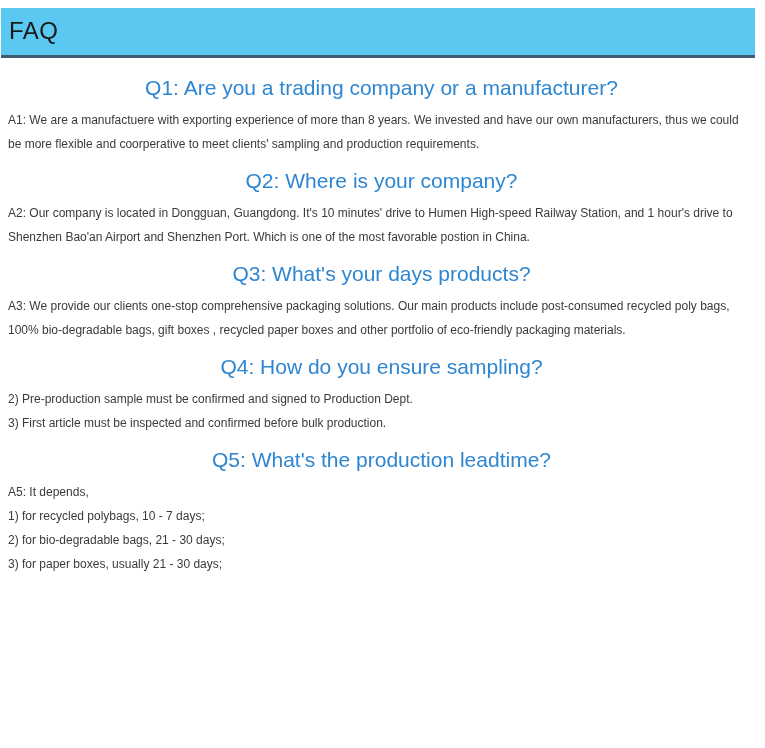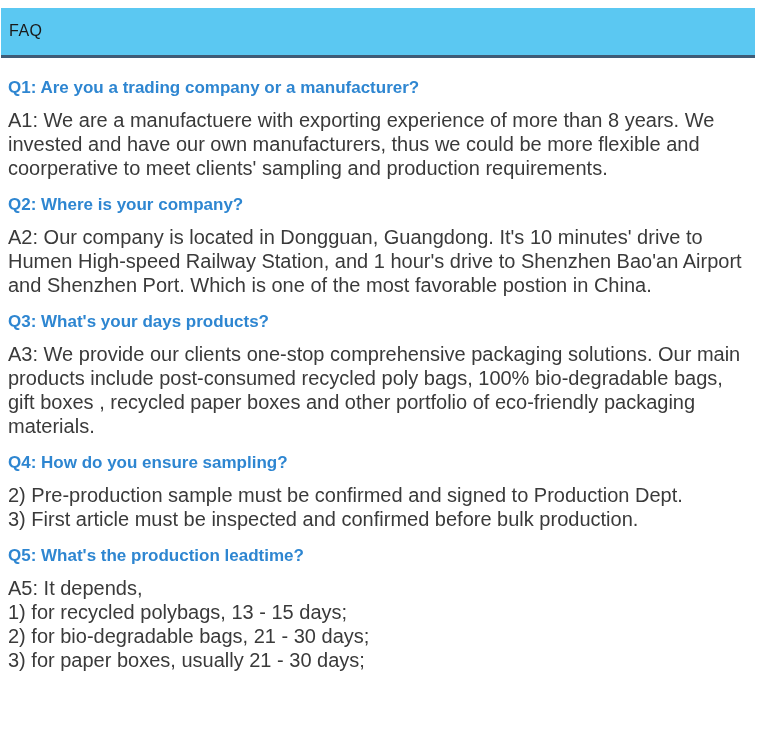--- a/index.html
+++ b/index.html
@@ -15,44 +15,45 @@
     font-family:"Liberation Sans","DejaVu Sans",sans-serif;
     color:var(--answer-color);
   }
   .banner{
     margin:8px 10px 0 1px;
     background:var(--banner-bg);
     border-bottom:3px solid var(--banner-border);
     padding:8px 8px 9px 8px;
   }
   .banner-title{
-    font-size:16px;
+    font-size:24px;
     font-weight:400;
     color:#1a1a1a;
     line-height:30px;
     letter-spacing:0.5px;
   }
   .faq-list{
     padding:0 10px 14px 8px;
   }
   .faq-item{
     margin-top:14px;
   }
   .faq-item:first-child{
     margin-top:19px;
   }
   .question{
-    font-size:17px;
-    font-weight:700;
+    font-size:21px;
+    font-weight:400;
     color:var(--question-color);
     line-height:22px;
     margin-bottom:9px;
+    text-align:center;
   }
   .answer-line{
-    font-size:20px;
+    font-size:12px;
     line-height:24px;
     color:var(--answer-color);
   }
 </style>
 </head>
 <body>
 
 <div class="banner">
   <div class="banner-title">FAQ</div>
 </div>
@@ -84,18 +85,18 @@
     <div class="answer">
         <div class="answer-line">2) Pre-production sample must be confirmed and signed to Production Dept.</div>
         <div class="answer-line">3) First article must be inspected and confirmed before bulk production.</div>
       </div>
   </section>
 
   <section class="faq-item">
     <h2 class="question">Q5: What's the production leadtime?</h2>
     <div class="answer">
         <div class="answer-line">A5: It depends,</div>
-        <div class="answer-line">1) for recycled polybags, 13 - 15 days;</div>
+        <div class="answer-line">1) for recycled polybags, 10 - 7 days;</div>
         <div class="answer-line">2) for bio-degradable bags, 21 - 30 days;</div>
         <div class="answer-line">3) for paper boxes, usually 21 - 30 days;</div>
       </div>
   </section>
 </div>
 
 </body></html>

